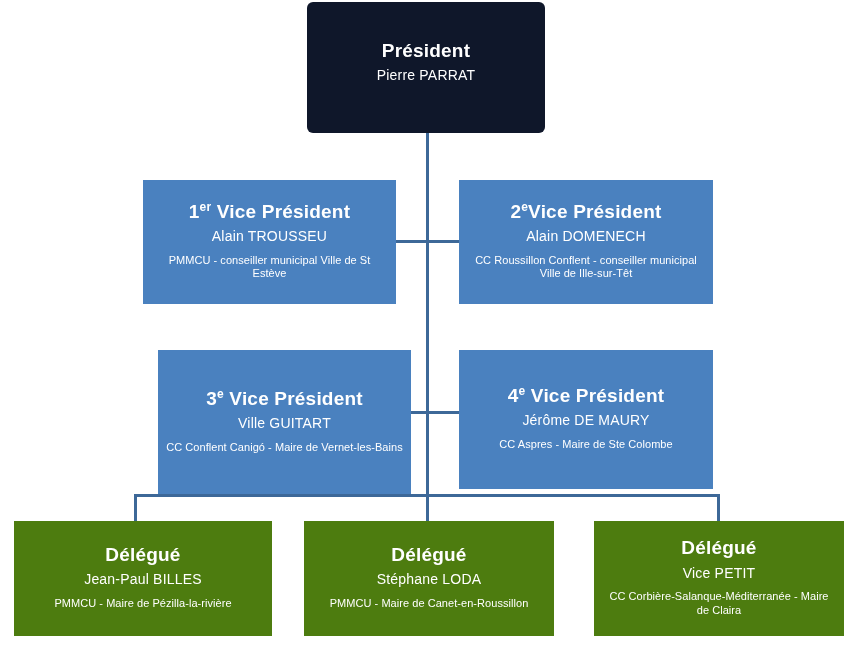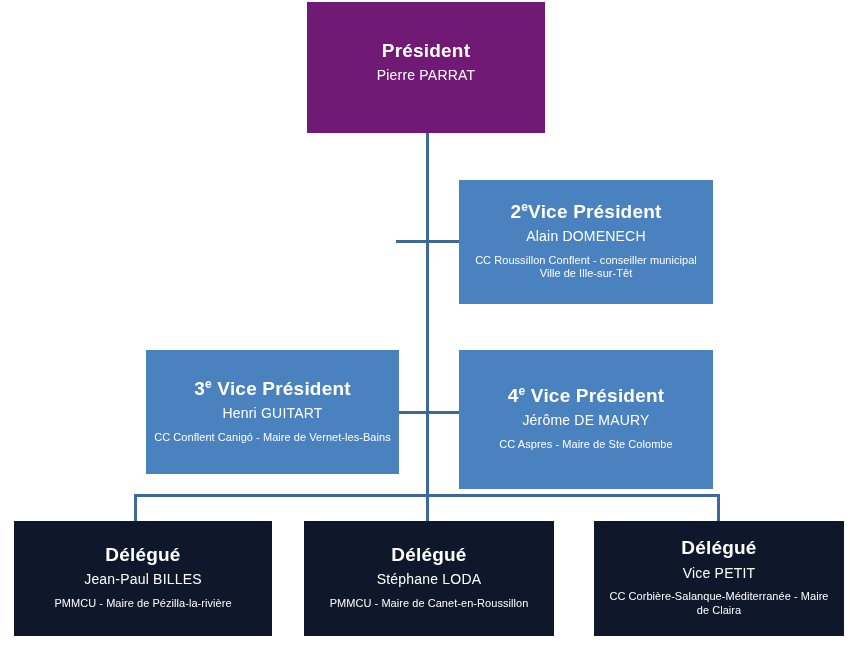--- a/index.html
+++ b/index.html
@@ -62,30 +62,30 @@
   }
   .node .detail {
     font-size: 11px;
     font-weight: normal;
     line-height: 1.25;
     letter-spacing: 0.05px;
     max-width: 100%;
   }
 
   
-  .node.president { background: #701a75; }
+  .node.president { background: #0f172a; border-radius: 6px; }
   .node.vp        { background: #4A81BF; }
-  .node.delegate  { background: #0f172a; }
+  .node.delegate  { background: #4d7c0f; }
 
   
   #n-president { left: 307px; top: 2px;   width: 238px; height: 131px; }
 
   #n-vp1 { left: 143px; top: 180px; width: 253px; height: 124px; }
   #n-vp2 { left: 459px; top: 180px; width: 254px; height: 124px; }
-  #n-vp3 { left: 146px; top: 350px; width: 253px; height: 124px; }
+  #n-vp3 { left: 158px; top: 350px; width: 253px; height: 144px; }
   #n-vp4 { left: 459px; top: 350px; width: 254px; height: 139px; }
 
   #n-del1 { left: 14px;  top: 521px; width: 258px; height: 115px; }
   #n-del2 { left: 304px; top: 521px; width: 250px; height: 115px; }
   #n-del3 { left: 594px; top: 521px; width: 250px; height: 115px; }
 
   
   #spine-1 { left: 426px; top: 133px; width: 3px; height: 109px; }
   #spine-2 { left: 426px; top: 242px; width: 3px; height: 172px; }
   #spine-3 { left: 426px; top: 414px; width: 3px; height: 82px; }
@@ -113,30 +113,35 @@
   <div class="conn h" id="bus-h"></div>
   <div class="conn v" id="bus-left"></div>
   <div class="conn v" id="spine-4"></div>
   <div class="conn v" id="bus-right"></div>
 
   <div class="node president" id="n-president">
     <div class="role">Président</div>
     <div class="person">Pierre PARRAT</div>
   </div>
 
+  <div class="node vp" id="n-vp1">
+    <div class="role"><span>1</span><sup>er</sup><span> Vice Président</span></div>
+    <div class="person">Alain TROUSSEU</div>
+    <div class="detail">PMMCU - conseiller  municipal Ville de St Estève</div>
+  </div>
 
   <div class="node vp" id="n-vp2">
     <div class="role"><span>2</span><sup>e</sup><span>Vice Président</span></div>
     <div class="person">Alain DOMENECH</div>
     <div class="detail">CC Roussillon Conflent  - conseiller municipal Ville de Ille-sur-Têt</div>
   </div>
 
   <div class="node vp" id="n-vp3">
     <div class="role"><span>3</span><sup>e</sup><span> Vice Président</span></div>
-    <div class="person">Henri GUITART</div>
+    <div class="person">Ville GUITART</div>
     <div class="detail">CC Conflent  Canigó - Maire de Vernet-les-Bains</div>
   </div>
 
   <div class="node vp" id="n-vp4">
     <div class="role"><span>4</span><sup>e</sup><span> Vice Président</span></div>
     <div class="person">Jérôme DE MAURY</div>
     <div class="detail">CC Aspres  -  Maire de Ste Colombe</div>
   </div>
 
   <div class="node delegate" id="n-del1">

